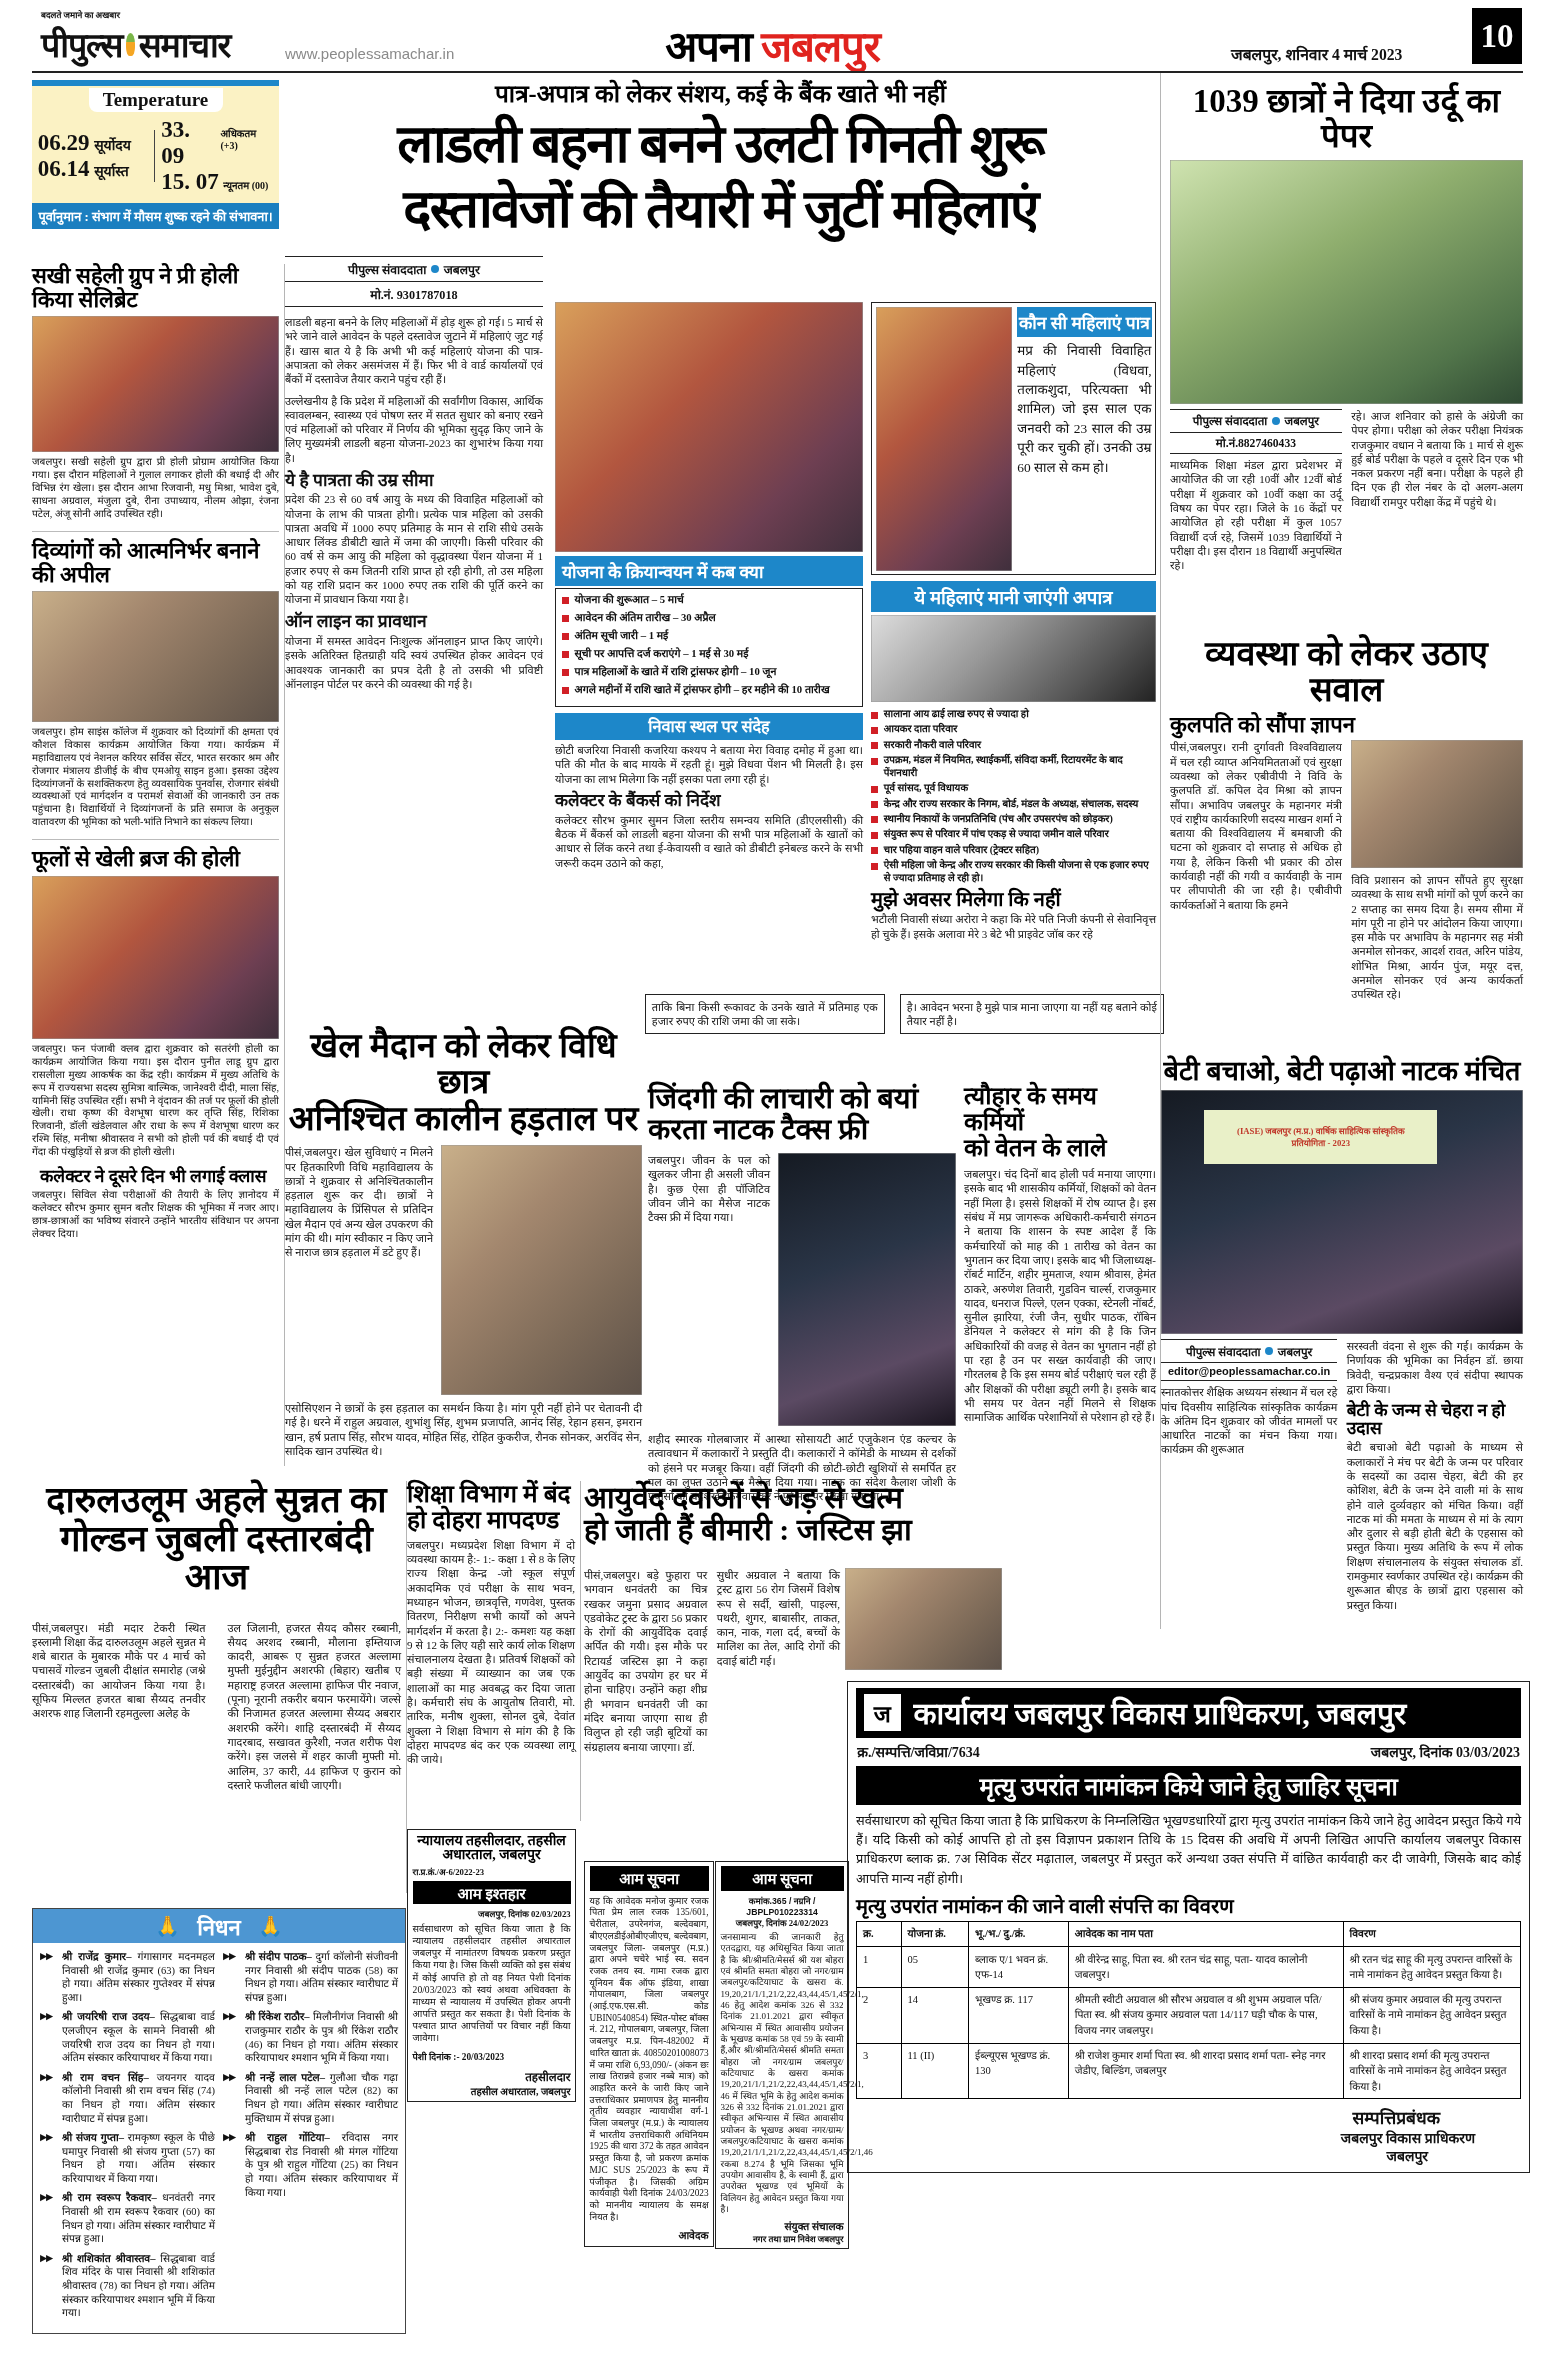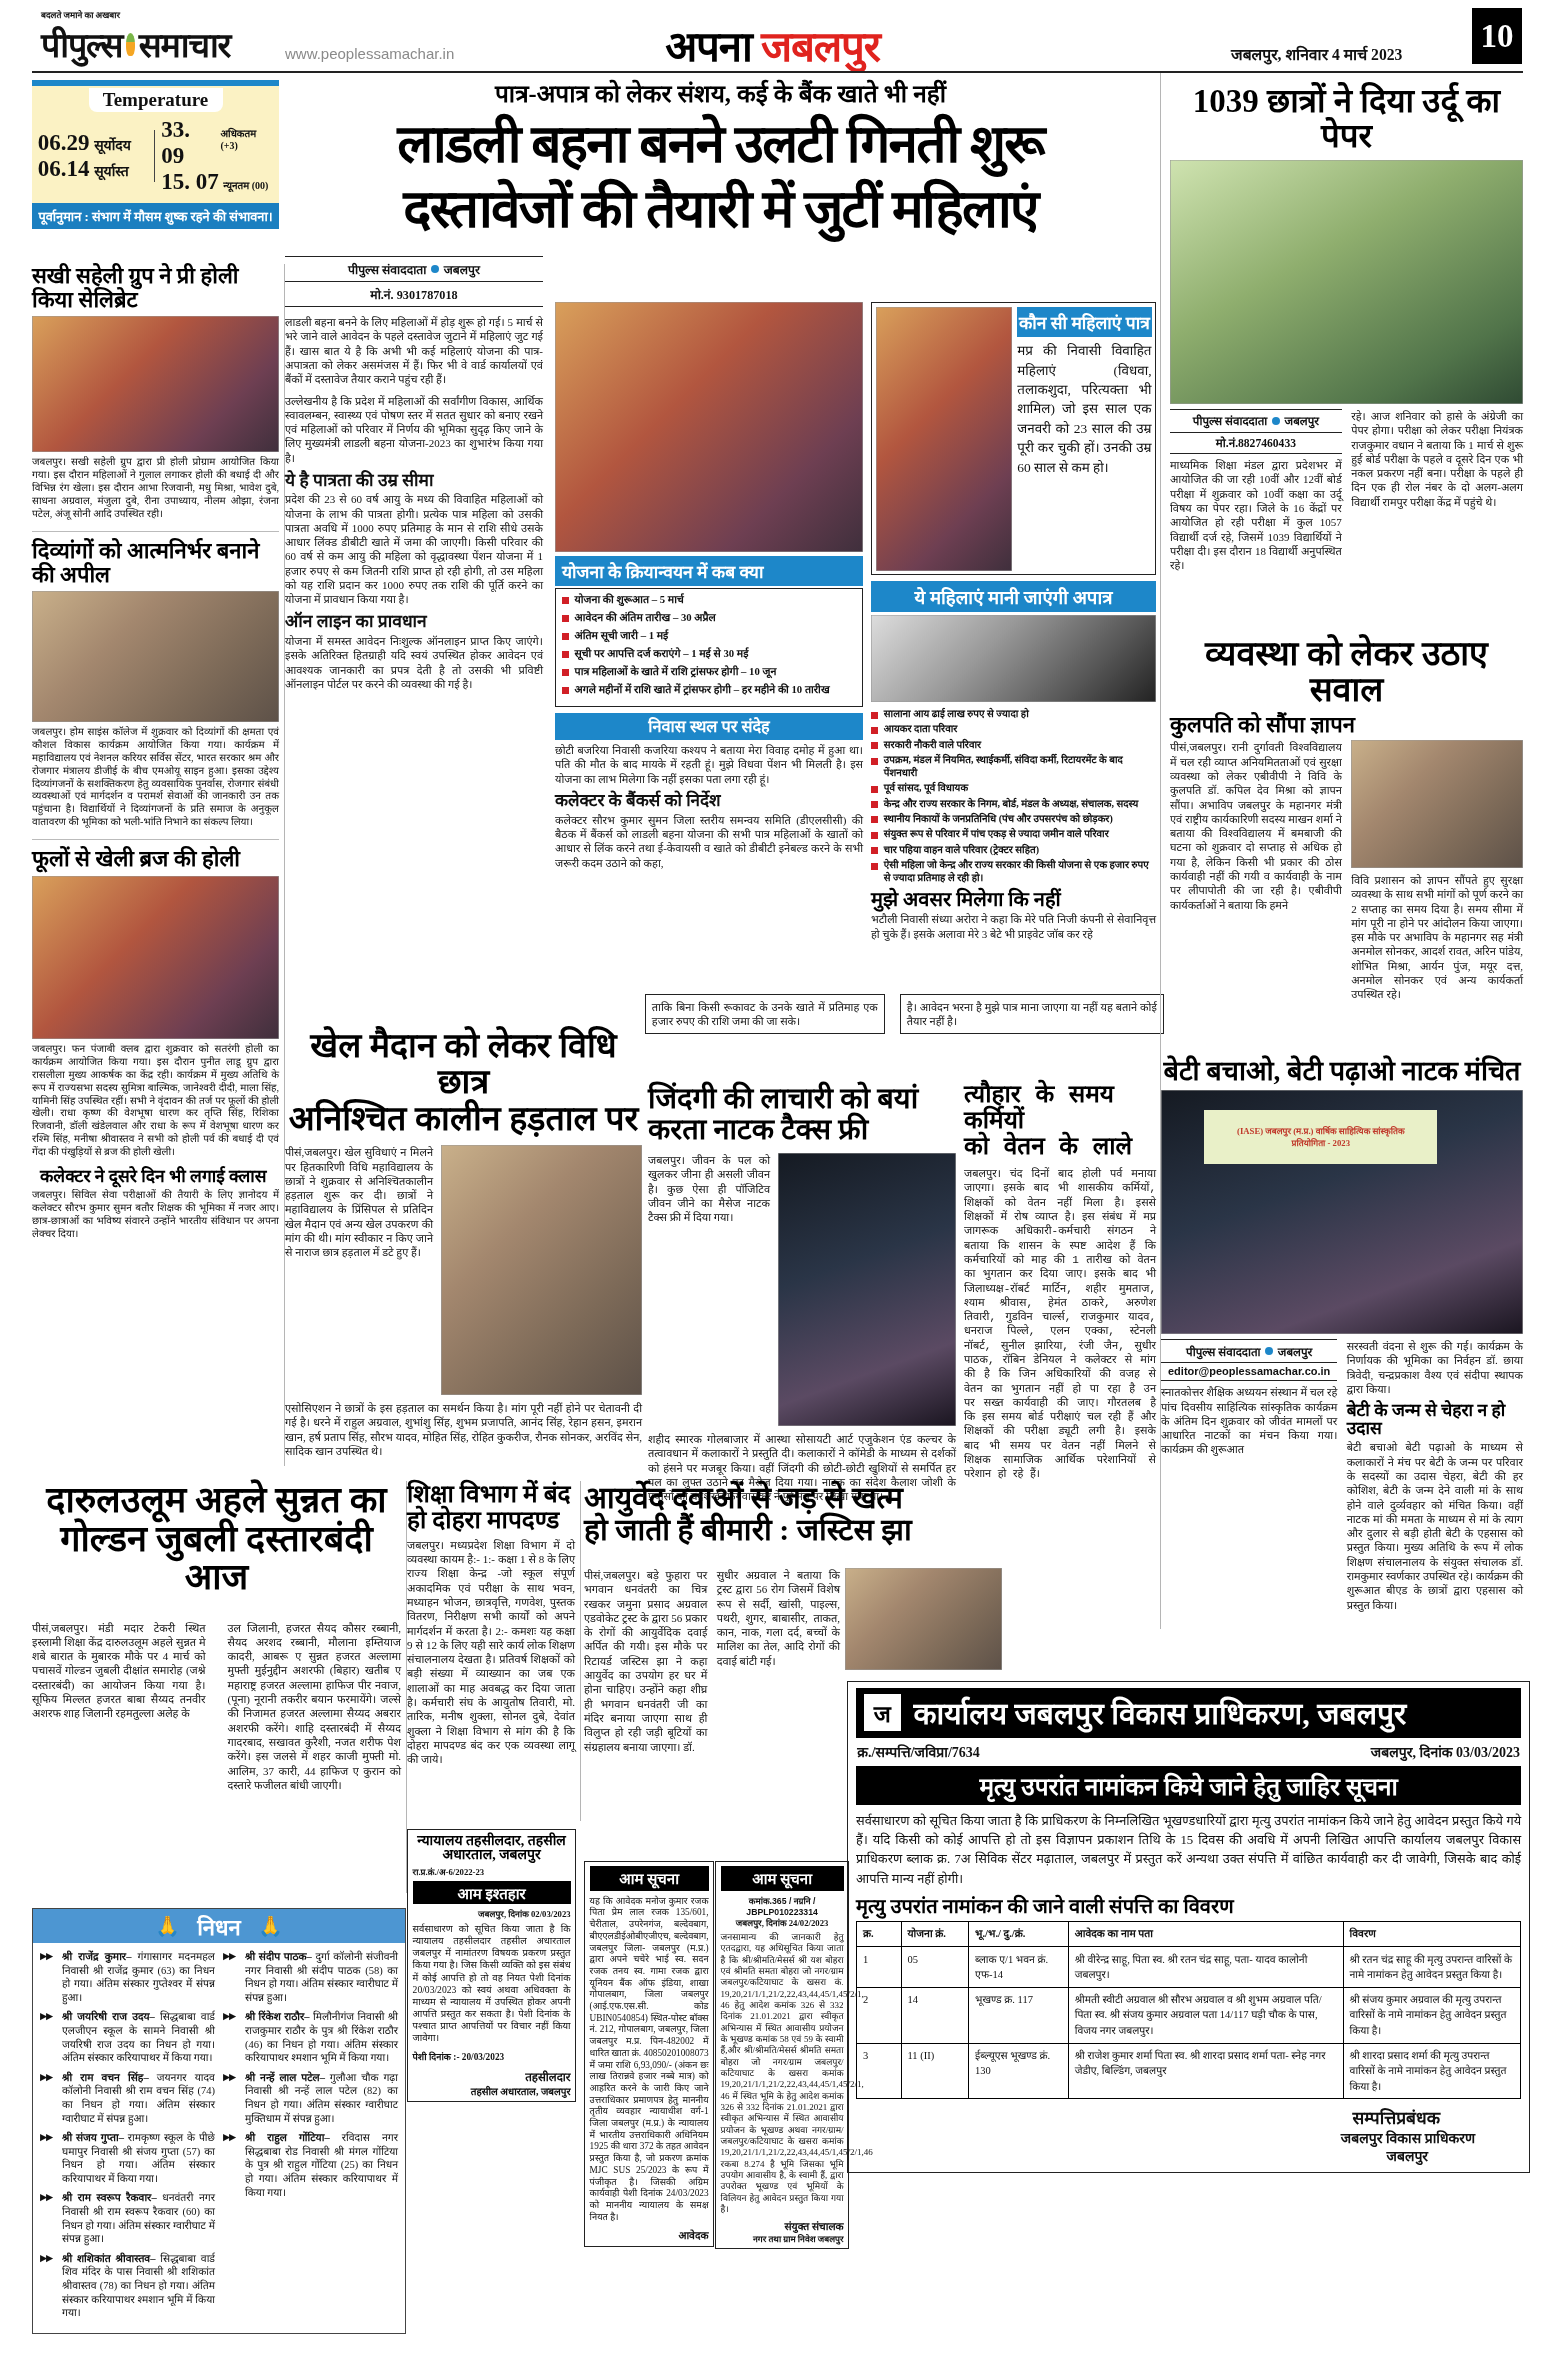--- a/index.html
+++ b/index.html
@@ -286,21 +286,21 @@
   <div class="abs" style="left:648px;top:1083px;width:308px;">
     <div class="hl" style="font-size:29px;">जिंदगी की लाचारी को बयां</div>
     <div class="hl" style="font-size:29px;">करता नाटक टैक्स फ्री</div>
     <div style="display:flex;gap:8.1px;margin-top:8.1px;">
       <div class="body-lg" style="flex:0 0 122px;">जबलपुर। जीवन के पल को खुलकर जीना ही असली जीवन है। कुछ ऐसा ही पॉजिटिव जीवन जीने का मैसेज नाटक टैक्स फ्री में दिया गया।</div>
       <div class="photo stage" style="flex:1;height:273px;"></div>
     </div>
     <div class="body-lg" style="margin-top:5.8px;width:100%;">शहीद स्मारक गोलबाजार में आस्था सोसायटी आर्ट एजुकेशन एंड कल्चर के तत्वावधान में कलाकारों ने प्रस्तुति दी। कलाकारों ने कॉमेडी के माध्यम से दर्शकों को हंसने पर मजबूर किया। वहीं जिंदगी की छोटी-छोटी खुशियों से समर्पित हर पल का लुफ्त उठाने का मैसेज दिया गया। नाटक का संदेश कैलाश जोशी के प्रयासों को चंद्रशेखर फगवासकर ने पूरे मंच पर लिखा गया था।</div>
   </div>
 
-  <div class="abs" style="left:964px;top:1083px;width:192px;font-family:Liberation Mono, monospace;">
+  <div class="abs" style="left:964px;top:1083px;width:192px;">
     <div class="hl" style="font-size:24.4px;">त्यौहार के समय कर्मियों</div>
     <div class="hl" style="font-size:24.4px;">को वेतन के लाले</div>
     <div class="body-lg" style="margin-top:5.8px;">जबलपुर। चंद दिनों बाद होली पर्व मनाया जाएगा। इसके बाद भी शासकीय कर्मियों, शिक्षकों को वेतन नहीं मिला है। इससे शिक्षकों में रोष व्याप्त है। इस संबंध में मप्र जागरूक अधिकारी-कर्मचारी संगठन ने बताया कि शासन के स्पष्ट आदेश हैं कि कर्मचारियों को माह की 1 तारीख को वेतन का भुगतान कर दिया जाए। इसके बाद भी जिलाध्यक्ष-रॉबर्ट मार्टिन, शहीर मुमताज, श्याम श्रीवास, हेमंत ठाकरे, अरुणेश तिवारी, गुडविन चार्ल्स, राजकुमार यादव, धनराज पिल्ले, एलन एक्का, स्टेनली नॉबर्ट, सुनील झारिया, रंजी जैन, सुधीर पाठक, रॉबिन डेनियल ने कलेक्टर से मांग की है कि जिन अधिकारियों की वजह से वेतन का भुगतान नहीं हो पा रहा है उन पर सख्त कार्यवाही की जाए। गौरतलब है कि इस समय बोर्ड परीक्षाएं चल रही हैं और शिक्षकों की परीक्षा ड्यूटी लगी है। इसके बाद भी समय पर वेतन नहीं मिलने से शिक्षक सामाजिक आर्थिक परेशानियों से परेशान हो रहे हैं।</div>
   </div>
 
   <div class="abs rule-r" style="left:32px;top:1481px;width:369px;height:412px;padding-right:4.6px;">
     <div class="hl center" style="font-size:36px;">दारुलउलूम अहले सुन्नत का</div>
     <div class="hl center" style="font-size:36px;">गोल्डन जुबली दस्तारबंदी आज</div>
     <div style="display:flex;gap:22px;margin-top:24px;">
       <div class="body-lg" style="flex:1;">पीसं,जबलपुर। मंडी मदार टेकरी स्थित इस्लामी शिक्षा केंद्र दारुलउलूम अहले सुन्नत मे शबे बारात के मुबारक मौके पर 4 मार्च को पचासवें गोल्डन जुबली दीक्षांत समारोह (जश्ने दस्तारबंदी) का आयोजन किया गया है। सूफिय मिल्लत हजरत बाबा सैय्यद तनवीर अशरफ शाह जिलानी रहमतुल्ला अलेह के</div>

